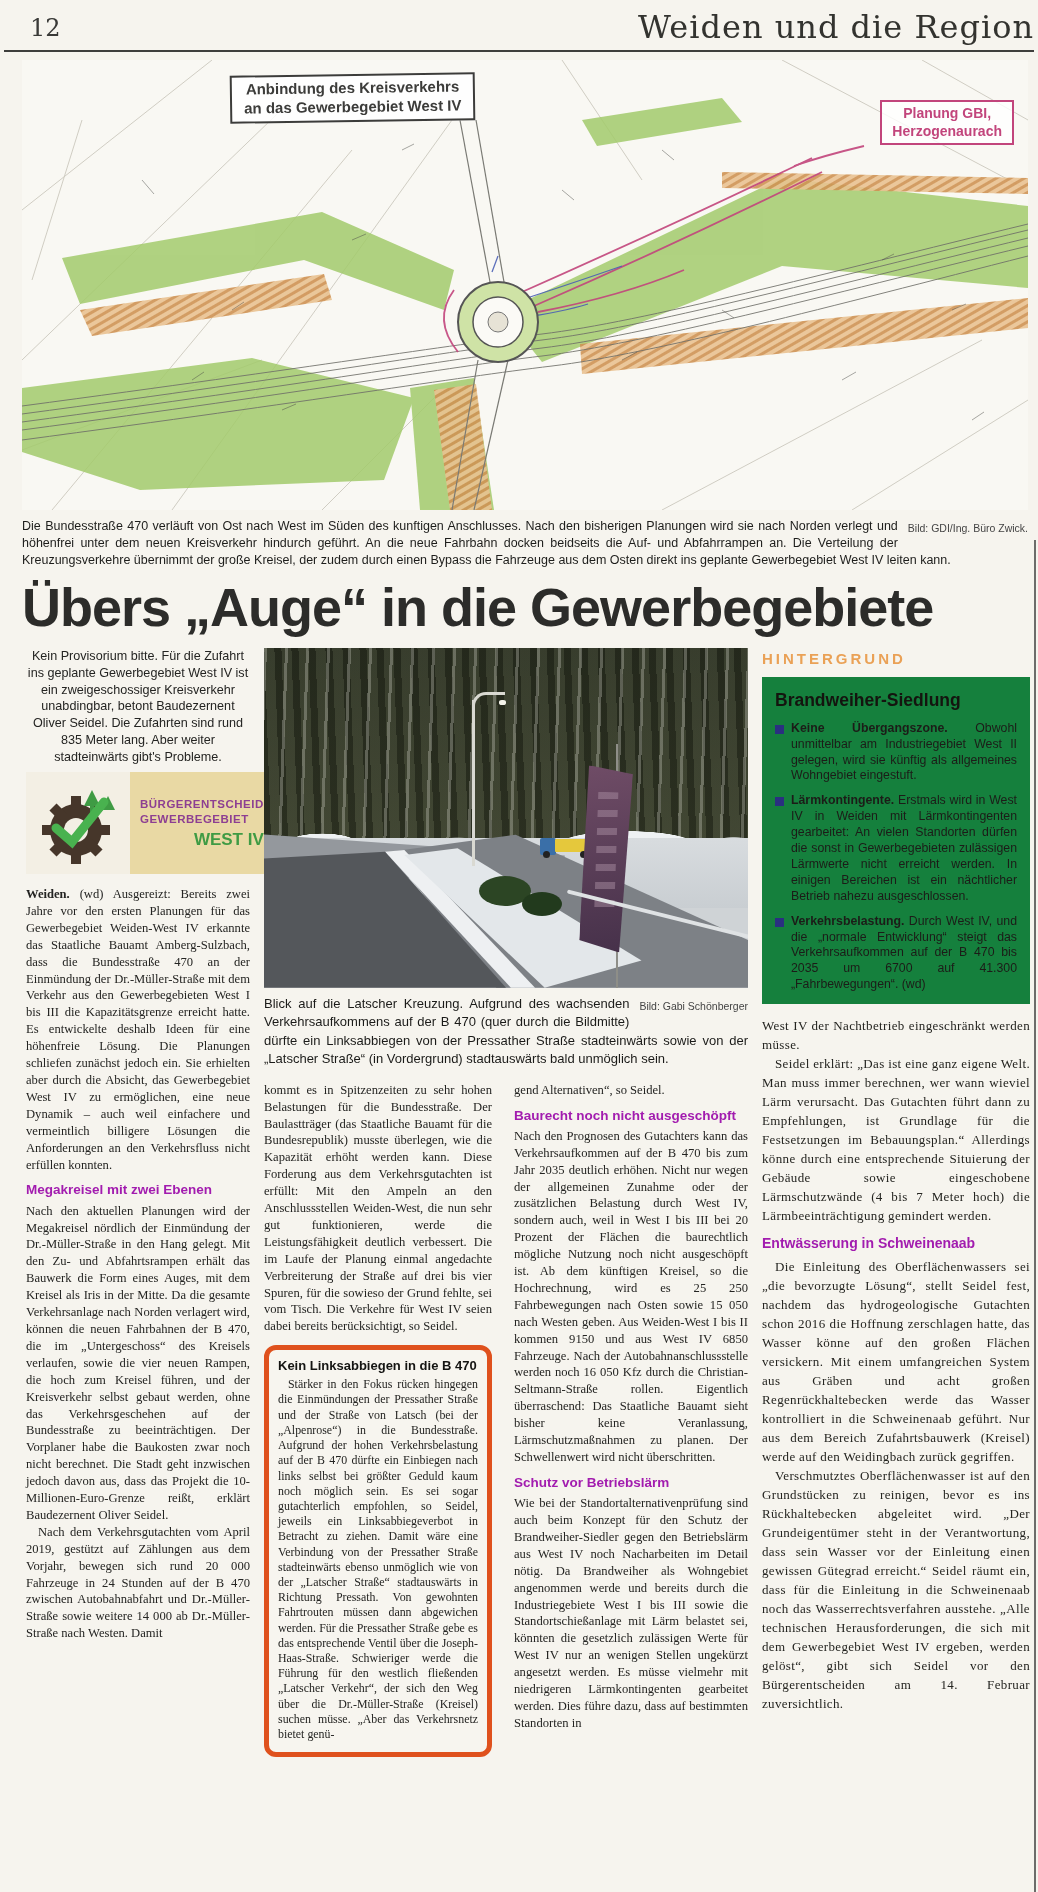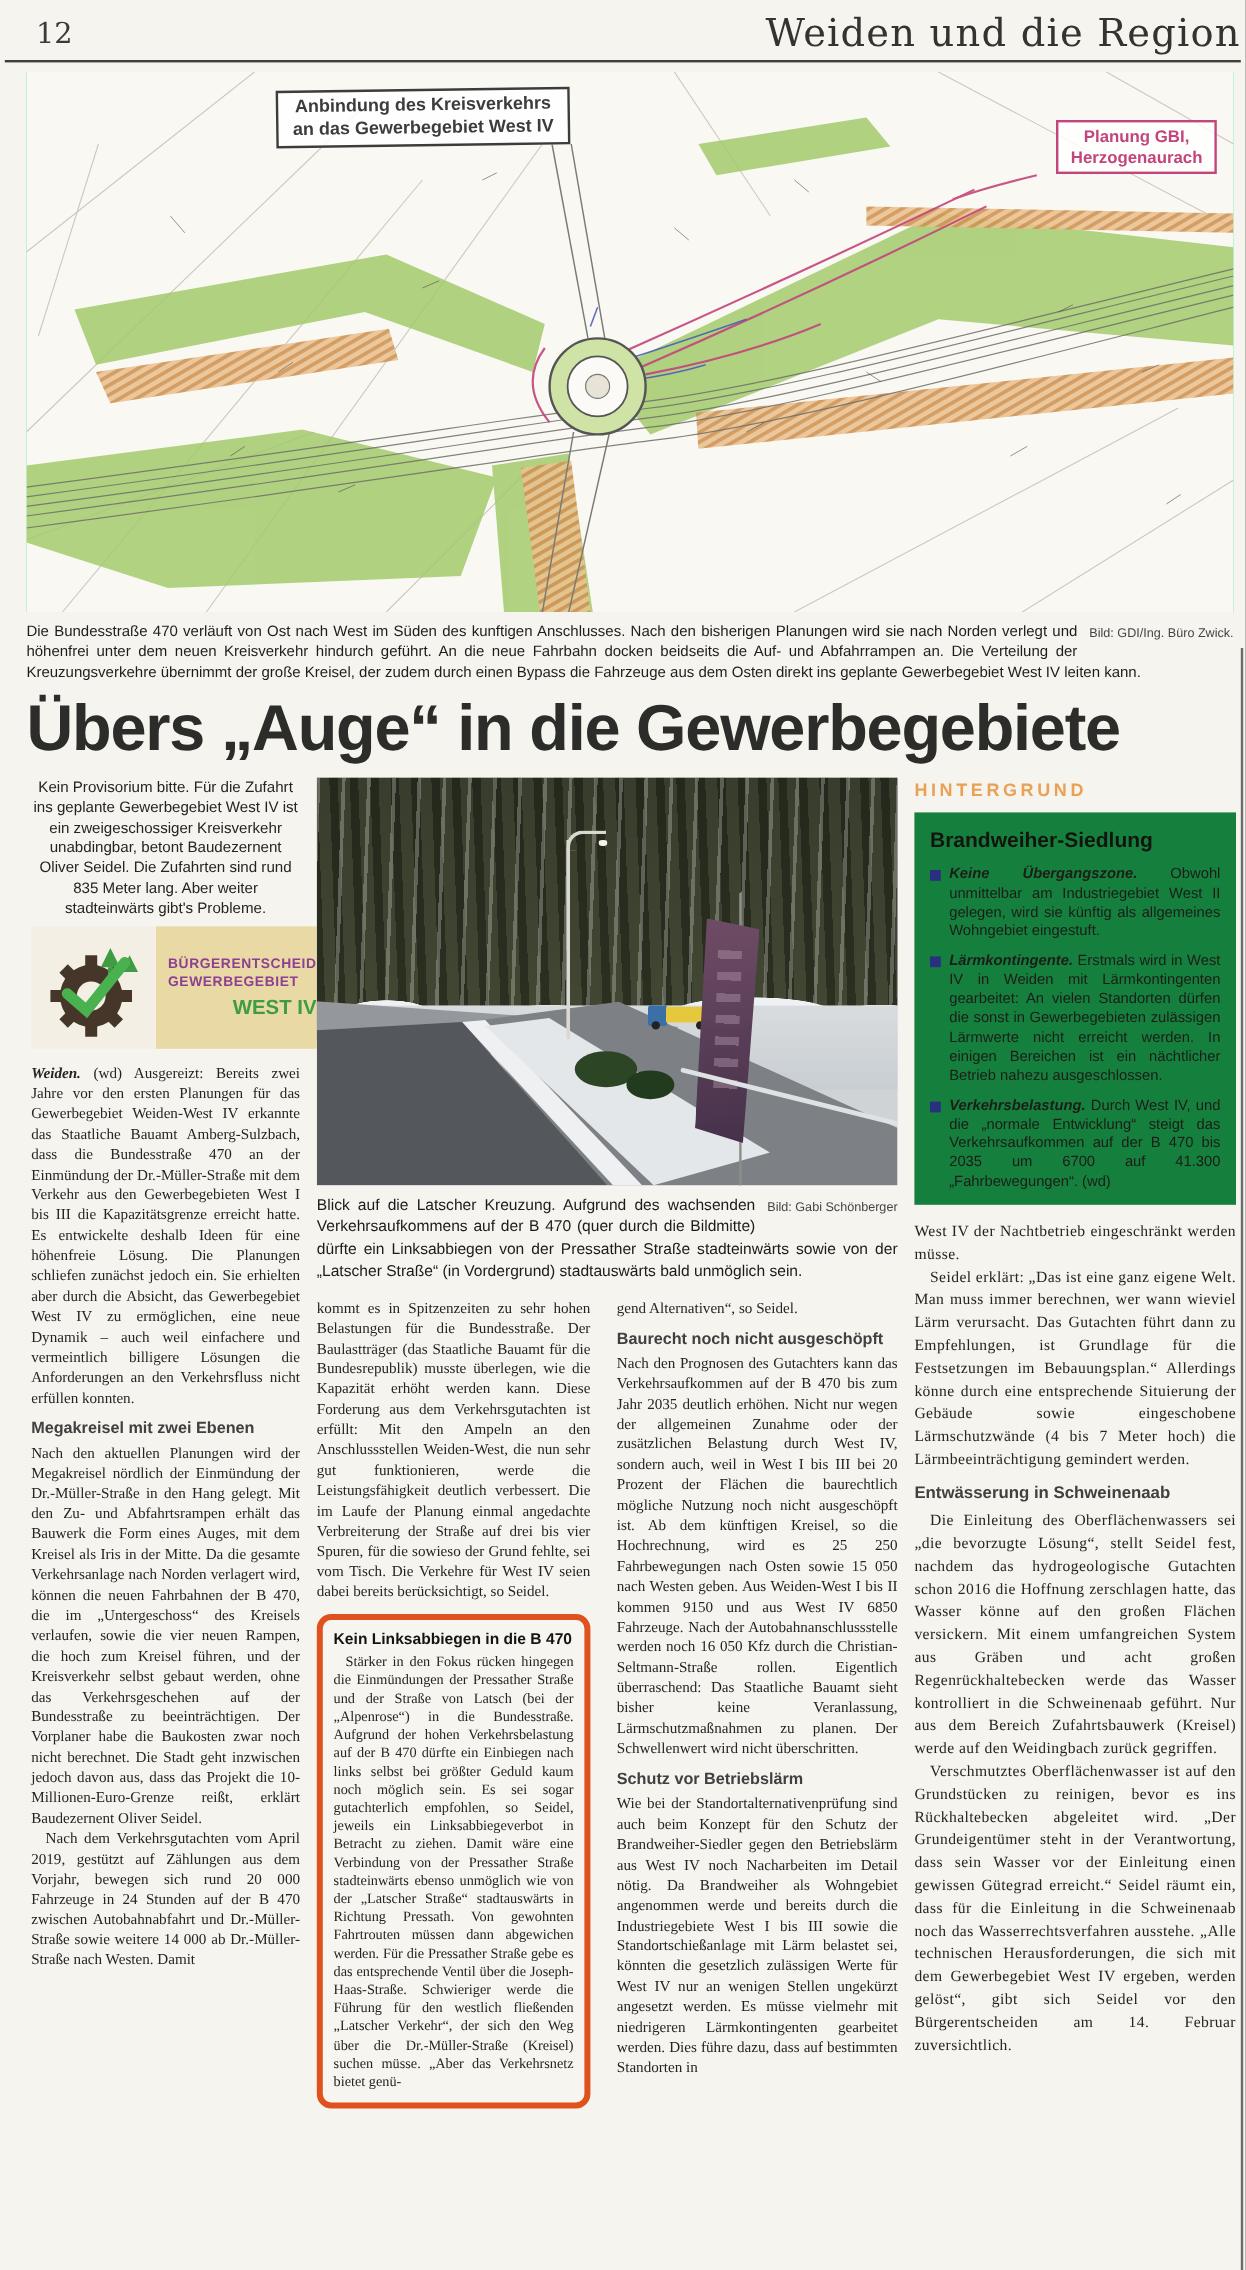--- a/index.html
+++ b/index.html
@@ -33,21 +33,21 @@
   .mid{width:484px;flex:none;}
   .rail{flex:1;min-width:0;}
   .midcols{display:flex;gap:22px;margin-top:10px;}
   .colA{width:228px;flex:none;}
   .colB{width:234px;flex:none;}
 
   .lead{font-size:19px;line-height:25px;color:#3b3b39;margin:2px 0 10px;}
   .serif p{font-family:"Liberation Serif",serif;font-size:12.6px;line-height:16.9px;text-align:justify;
            margin:0;color:#242422;}
   .serif p.ind{text-indent:12px;}
-  .subhead{font-family:"Liberation Sans",sans-serif;font-size:13.5px;font-weight:bold;color:#404040;margin:9px 0 4px;line-height:1.2;}
+  .subhead{font-family:"Liberation Sans",sans-serif;font-size:13.5px;font-weight:bold;color:#a21caf;margin:9px 0 4px;line-height:1.2;}
 
   
   .logo{display:flex;height:102px;margin:6px 0 12px;align-items:stretch;}
   .logo-gear{width:104px;flex:none;position:relative;background:#f3efe4;}
   .logo-box{flex:1;background:#e9d9a4;display:flex;flex-direction:column;justify-content:center;padding-left:10px;}
   .logo-box .l1,.logo-box .l2{font-size:11.5px;font-weight:bold;color:#8d3f92;letter-spacing:.5px;line-height:1.35;}
   .logo-box .l3{font-size:17px;font-weight:bold;color:#3f9b44;margin-top:2px;text-align:right;}
 
   
   .photo{position:relative;width:484px;height:340px;overflow:hidden;background:#cfd3d6;}
@@ -100,21 +100,21 @@
   .infobox{background:#15803d;padding:13px 13px 11px;}
   .infobox h4{margin:0 0 10px;font-size:17.5px;font-weight:bold;color:#14140f;}
   .bullet{display:flex;margin-bottom:9px;}
   .bullet .sq{flex:none;width:9px;height:9px;background:#2a3080;margin:4px 7px 0 0;}
   .bullet p{margin:0;font-size:12.3px;line-height:15.9px;text-align:justify;color:#1c1c18;}
   .railtext{margin-top:12px;}
   .railtext p{font-family:"Liberation Serif",serif;font-size:13px;line-height:19px;letter-spacing:.35px;
       text-align:justify;margin:0;color:#242420;}
   .railtext p.ind{text-indent:13px;}
   .railtext .subhead{font-size:14px;margin:10px 0 5px;}
-  b.leadin{font-weight:bold;font-style:italic;}
+  b.leadin{font-weight:bold;}
 </style>
 </head>
 <body>
 
 <div class="page">
   <div class="edge-line"></div>
 
   <div class="masthead">
     <div class="pagenum">12</div>
     <div class="section-title">Weiden und die Region</div>

